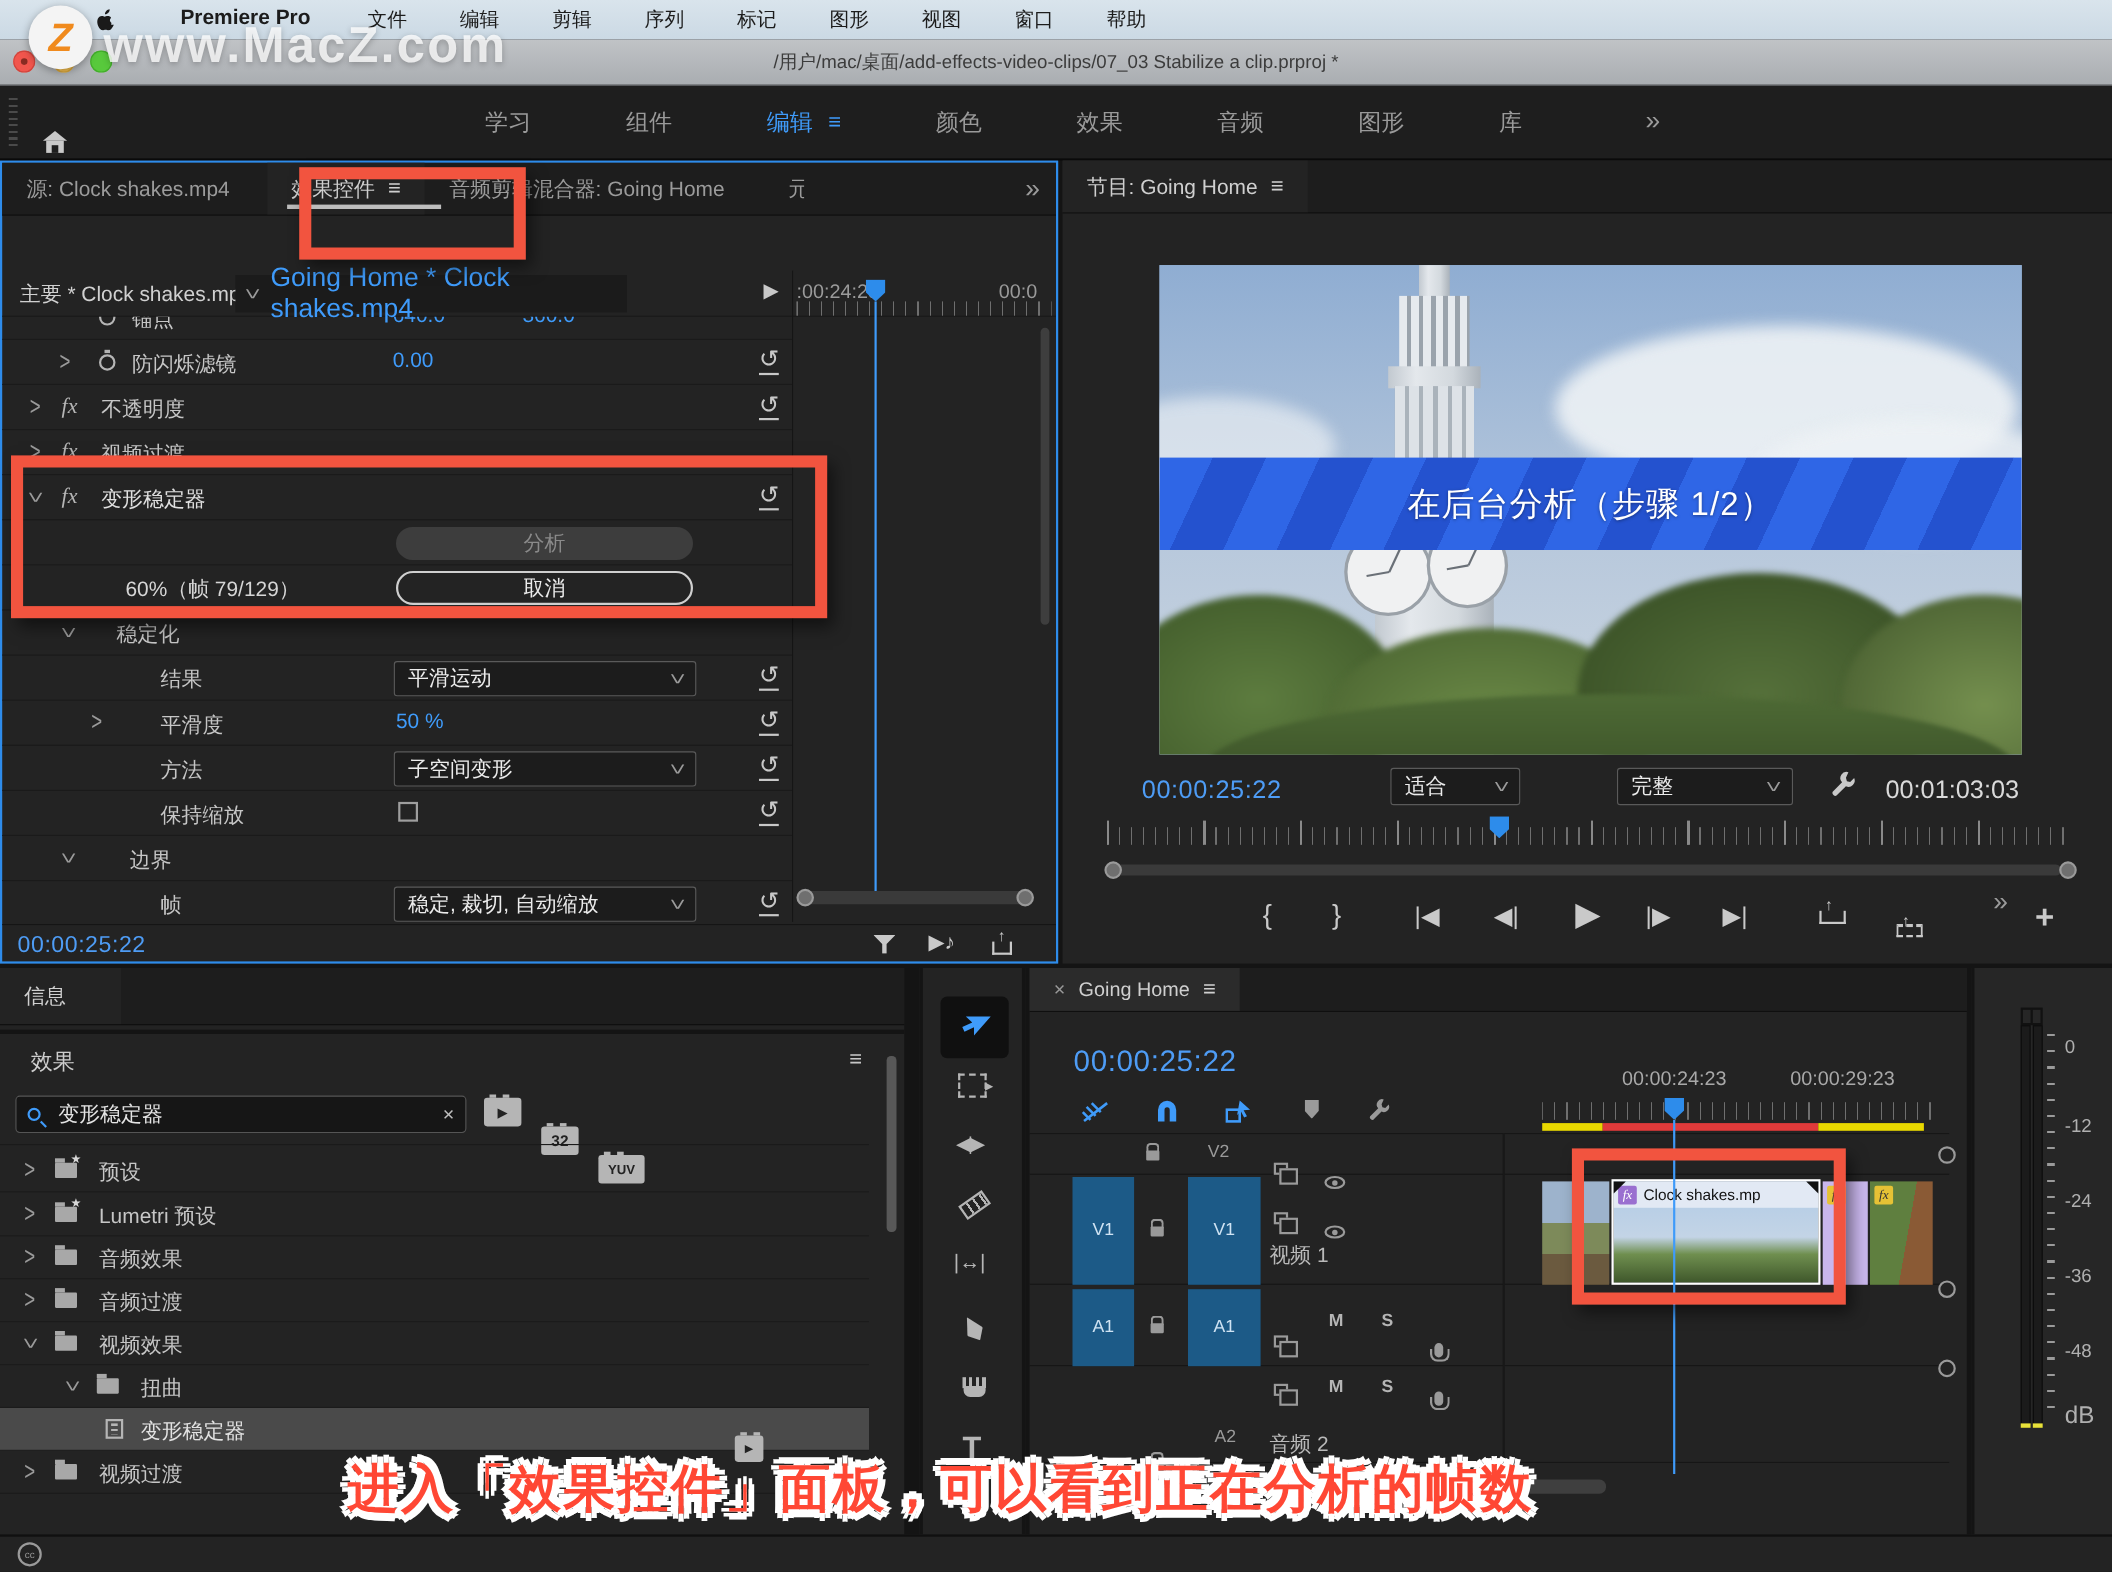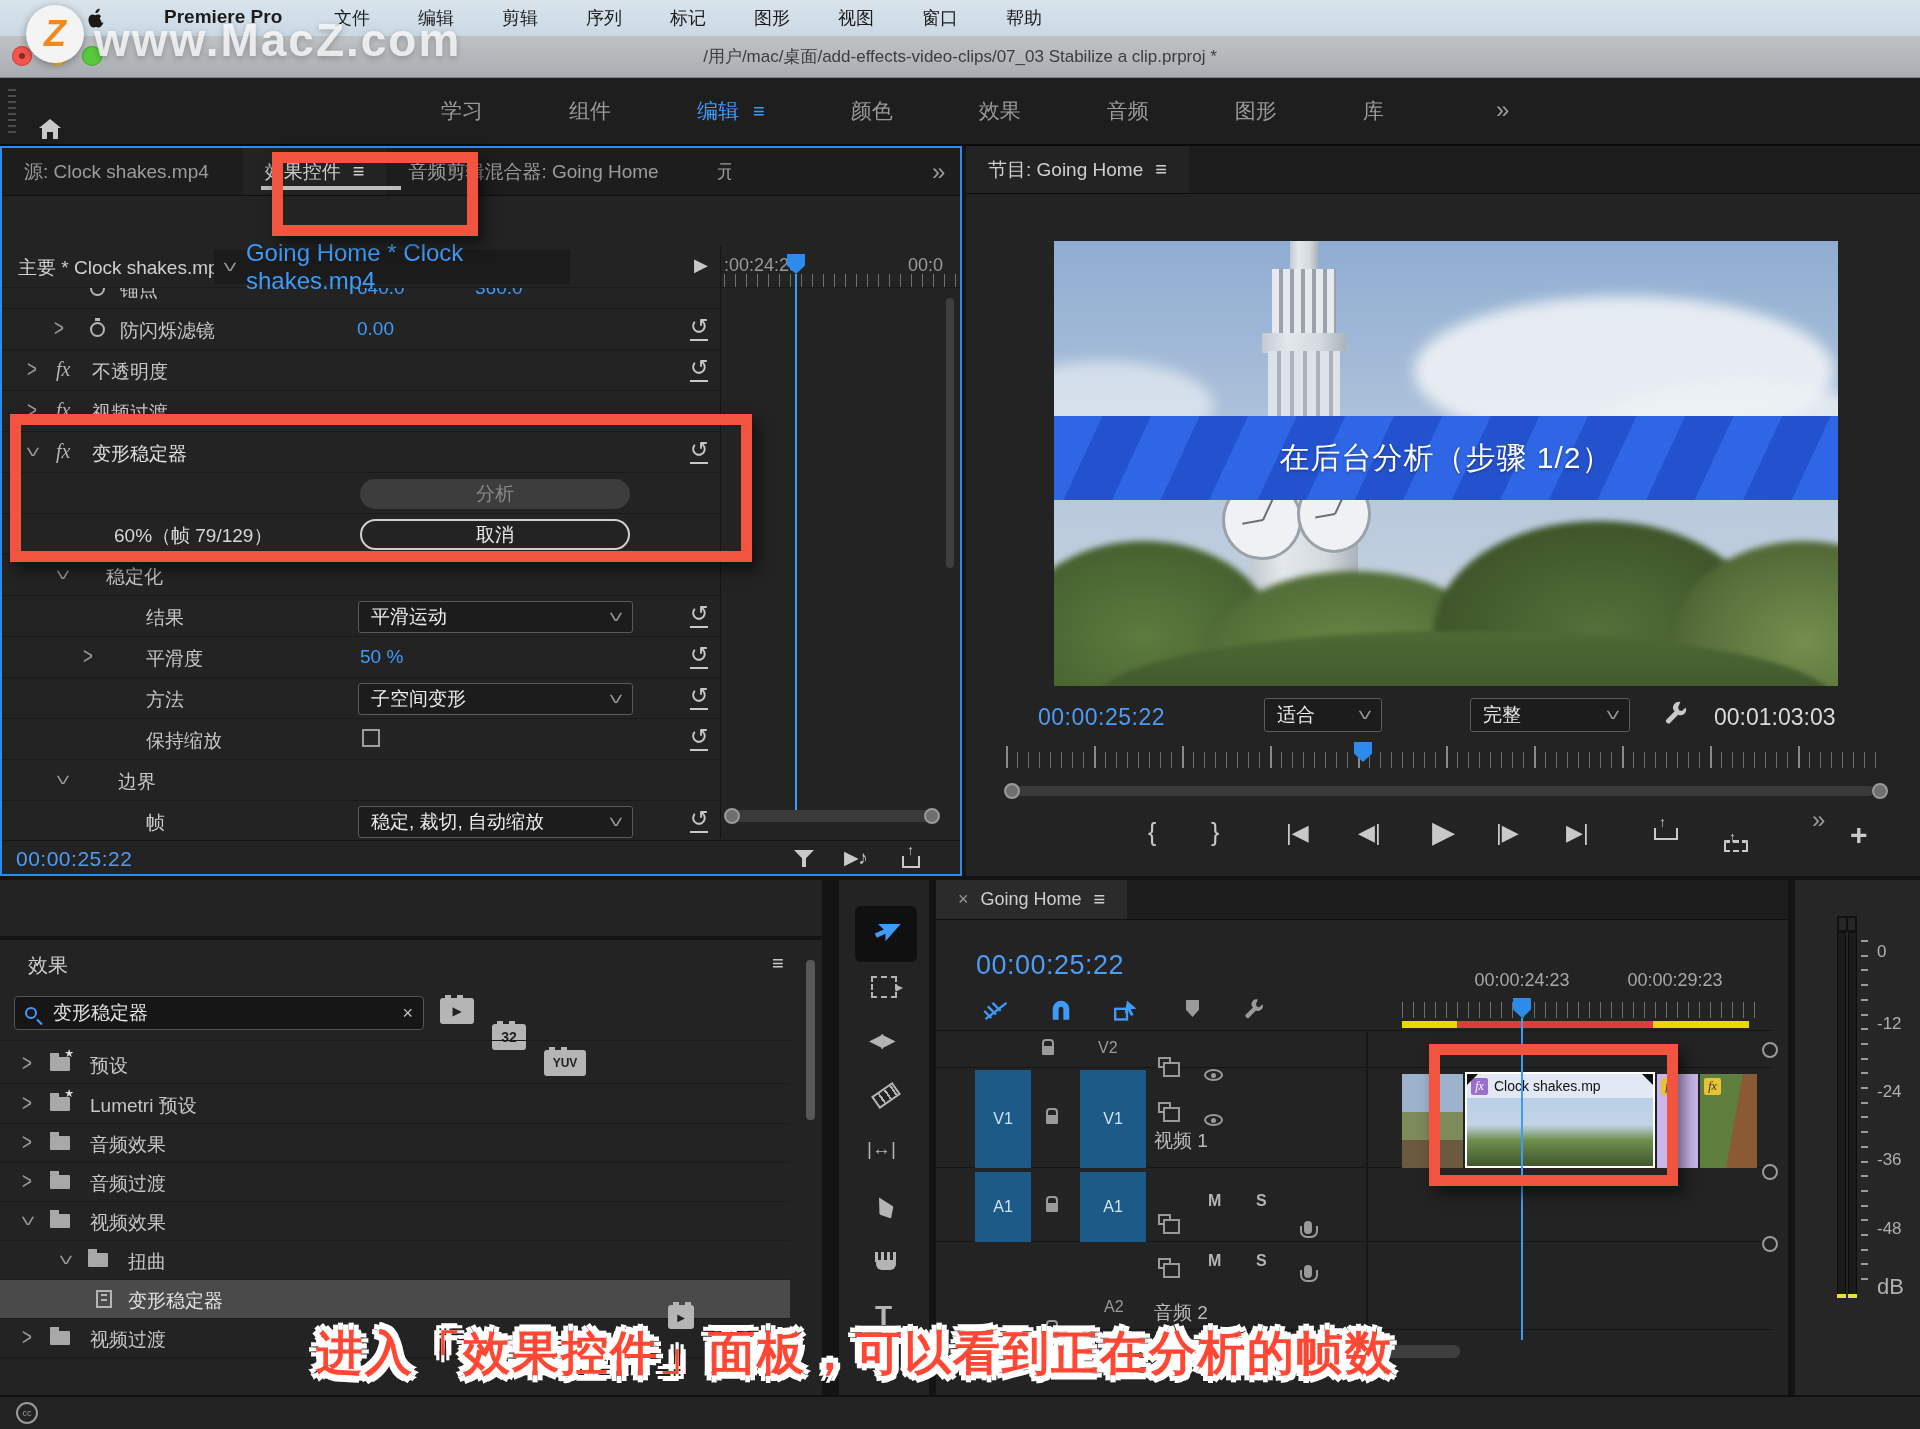--- a/index.html
+++ b/index.html
@@ -363,20 +363,23 @@
     <span class="s tbtn" style="left:466px;top:668px;font-size:30px;">▶</span>
     <span class="s tbtn" style="left:530px;top:674px;font-size:22px;">|▶</span>
     <span class="s tbtn" style="left:600px;top:674px;font-size:22px;">▶|</span>
     <div class="s expbox" style="left:688px;top:682px;width:24px;"></div>
     <div class="s expbox" style="left:758px;top:682px;width:24px;border-style:dashed;"></div>
     <span class="s ovf" style="left:846px;top:660px;">»</span>
     <span class="s" style="left:884px;top:672px;color:#c9c9c9;font-size:30px;font-weight:bold;">+</span>
   </div>
 
   <div class="s panel" style="left:0;top:880px;width:822px;height:515px;">
+    <div class="tabbar" style="height:52px;">
+      <span class="ptab active" style="min-width:110px;">信息</span>
+    </div>
     <div class="s" style="left:0;top:56px;width:822px;height:4px;background:#141414;"></div>
     <span class="s" style="left:28px;top:72px;font-size:20px;color:#cdcdcd;">效果</span>
     <span class="s hamb" style="left:772px;top:72px;">≡</span>
 
     <div class="s flex" style="left:14px;top:116px;width:410px;height:34px;background:#161616;border:1px solid #555;border-radius:4px;padding:0 10px;gap:14px;">
       <span class="mag"></span>
       <input style="flex: 1 1 0%; background: transparent; border: none; outline: none; color: rgb(228, 228, 228); font-size: 19px; font-family: inherit;" value="变形稳定器">
       <span style="color:#c0c0c0;font-size:18px;">×</span>
     </div>
     <div class="s accel" style="left:440px;top:118px;width:34px;">

